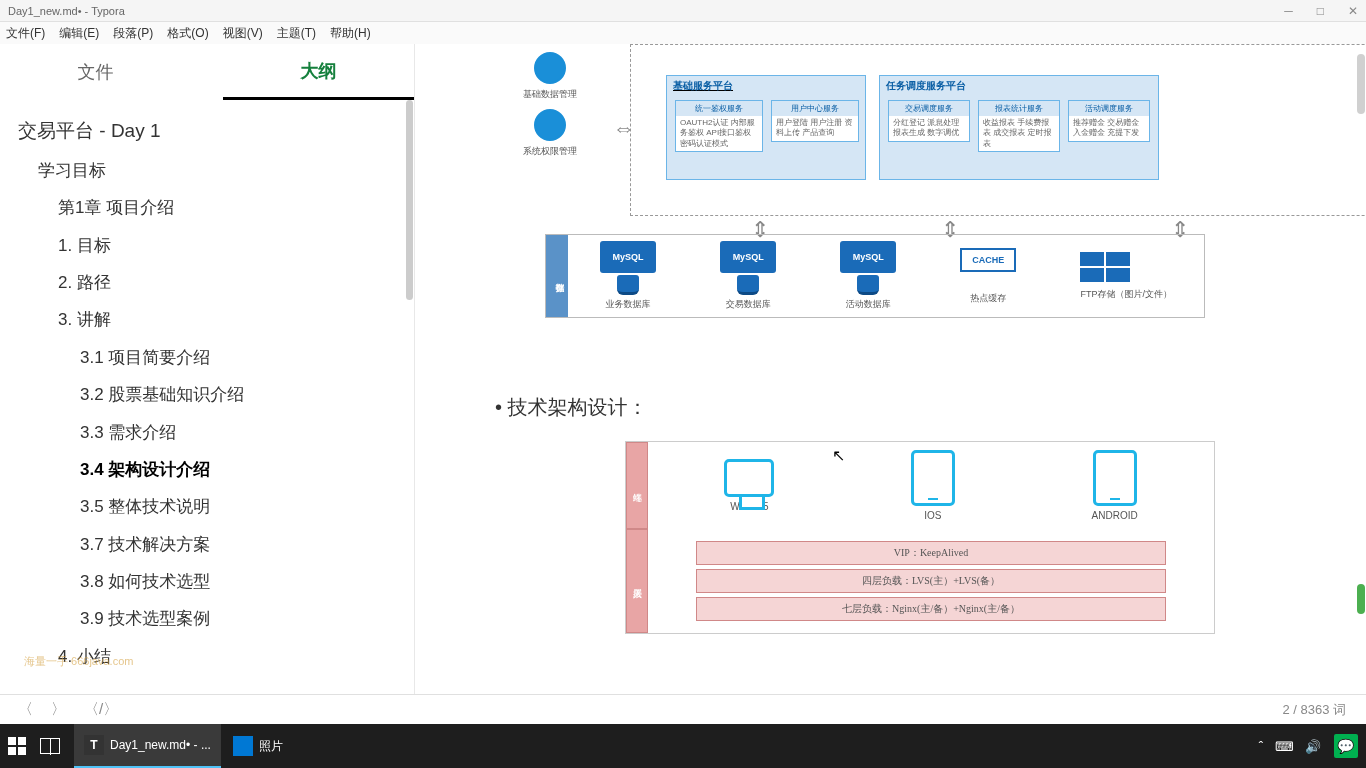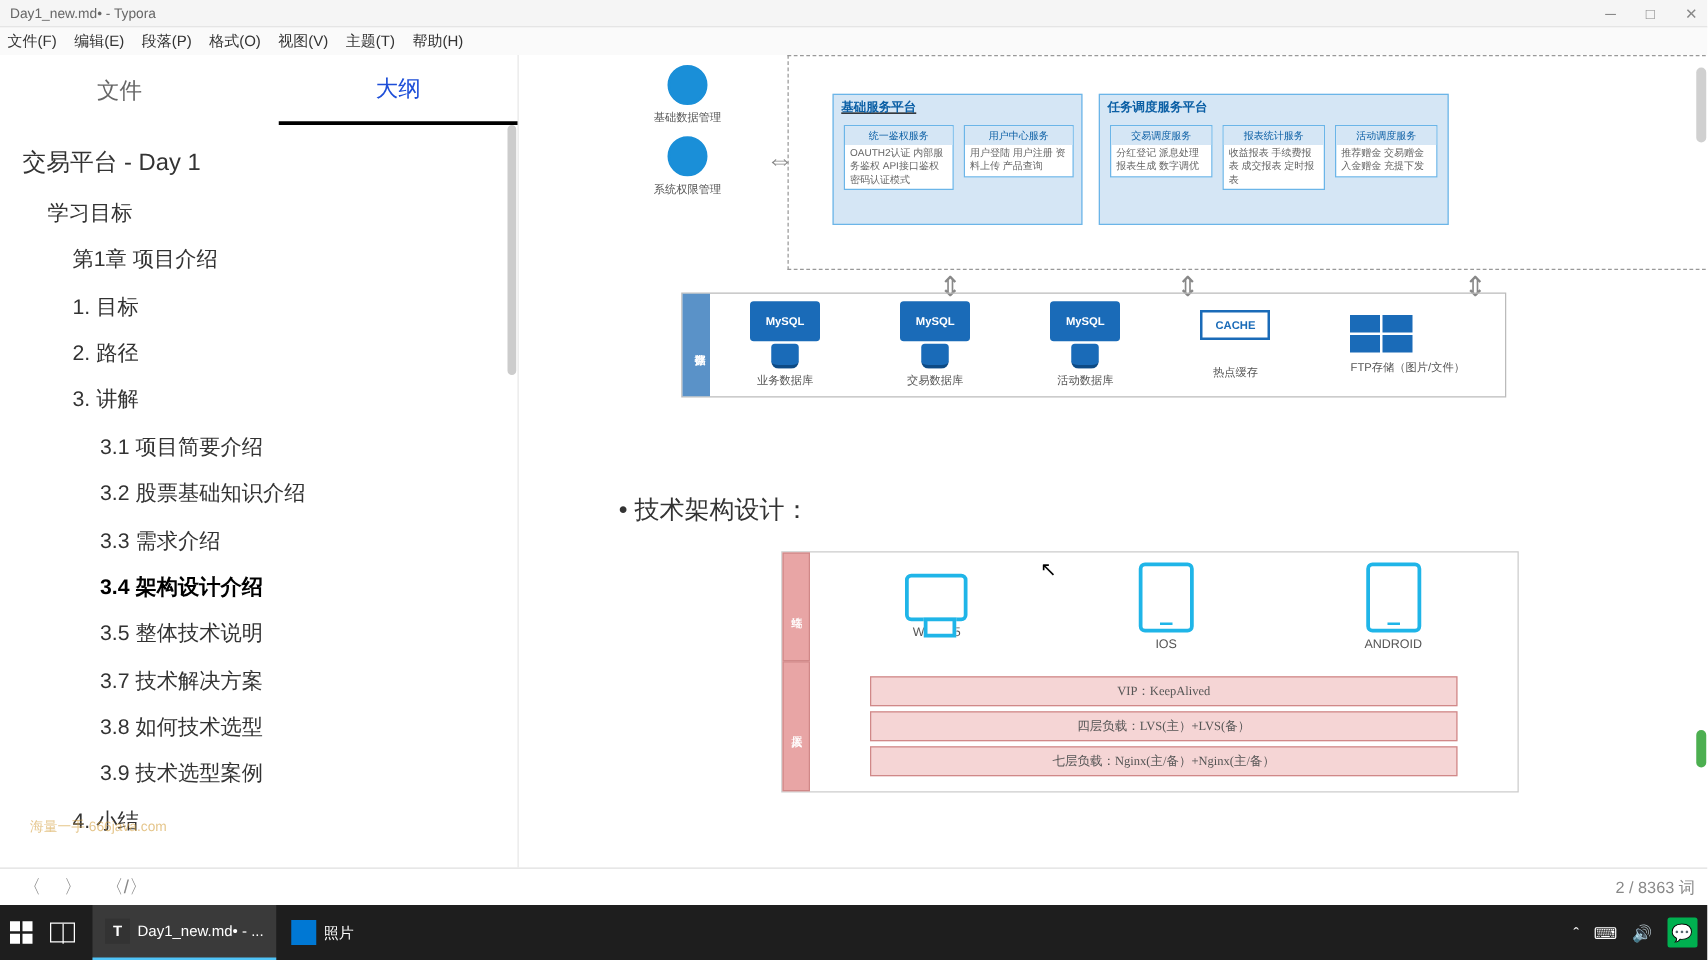--- a/index.html
+++ b/index.html
@@ -9,21 +9,21 @@
 .titlebar .win-controls { margin-left: auto; display: flex; gap: 24px; color: #888; font-size: 12px; }
 
 .menubar { height: 22px; background: #fafafa; display: flex; align-items: center; padding: 0 6px; font-size: 12px; color: #333; }
 .menubar span { margin-right: 14px; cursor: pointer; }
 
 .main { display: flex; height: 650px; }
 
 .sidebar { width: 415px; border-right: 1px solid #e8e8e8; display: flex; flex-direction: column; position: relative; }
 .sidebar-tabs { display: flex; height: 56px; gap: 32px; }
 .sidebar-tab { flex: 1; display: flex; align-items: center; justify-content: center; font-size: 18px; color: #666; cursor: pointer; }
-.sidebar-tab.active { color: #1d4ed8; font-weight: normal; border-bottom: 3px solid #000; }
+.sidebar-tab.active { color: #15803d; font-weight: bold; border-bottom: 3px solid #000; }
 
 .outline { flex: 1; overflow-y: auto; padding: 10px 0 10px 18px; font-size: 17px; line-height: 2.2; color: #333; }
 .outline .h1 { font-size: 19px; }
 .outline .h2 { margin-left: 20px; }
 .outline .h3 { margin-left: 40px; }
 .outline .h4 { margin-left: 62px; }
 .outline div { cursor: pointer; white-space: nowrap; }
 .outline .active { font-weight: bold; color: #000; }
 .outline-scroll { position: absolute; right: 1px; top: 56px; width: 7px; height: 510px; background: transparent; }
 .outline-thumb { width: 7px; height: 200px; background: #ccc; border-radius: 4px; margin-top: 0; }
@@ -71,21 +71,21 @@
 .term { text-align: center; font-size: 10px; color: #555; }
 .term-icon { width: 44px; height: 56px; border: 3px solid #1fb5e8; border-radius: 5px; margin: 0 auto 4px; position: relative; }
 .term-icon.monitor { width: 50px; height: 38px; }
 .term-icon.monitor::after { content: ''; position: absolute; width: 20px; height: 10px; background: #fff; border: 3px solid #1fb5e8; bottom: -16px; left: 12px; }
 .term-icon.phone::after { content: ''; position: absolute; width: 10px; height: 2px; background: #1fb5e8; bottom: 3px; left: 14px; }
 .pink-bar { background: #f5d5d5; border: 1px solid #d08888; text-align: center; font-size: 10px; padding: 4px; margin: 4px 0; color: #555; font-family: Liberation Serif, serif; }
 .access-bars { flex: 1; padding: 0 40px; }
 
 .bottombar { height: 30px; border-top: 1px solid #e0e0e0; display: flex; align-items: center; padding: 0 10px; font-size: 13px; color: #888; }
 .bottombar .nav-icons { display: flex; gap: 18px; font-size: 15px; margin-left: 8px; }
-.bottombar .wordcount { margin-left: auto; font-size: 13px; }
+.bottombar .wordcount { margin-left: auto; margin-right: 10px; font-size: 13px; }
 
 .taskbar { height: 44px; background: #1e1e1e; display: flex; align-items: center; padding: 0 8px; color: #fff; font-size: 12px; }
 .taskbar .start { width: 18px; height: 18px; display: grid; grid-template-columns: 1fr 1fr; gap: 2px; margin-right: 14px; }
 .taskbar .start div { background: #fff; }
 .taskbar .taskview { width: 20px; height: 16px; border: 1px solid #fff; margin-right: 14px; position: relative; }
 .taskbar .taskview::after { content:''; position:absolute; width:9px; height:16px; border-right:1px solid #fff; left:0; top:0;}
 .task-item { display: flex; align-items: center; padding: 0 10px; height: 44px; margin-right: 2px; }
 .task-item.active { background: #3a3a3a; border-bottom: 2px solid #4fc3f7; }
 .task-icon { width: 20px; height: 20px; margin-right: 6px; background: #4a7a9e; display:inline-block; }
 .task-icon.t { background: #333; color:#fff; text-align:center; font-weight:bold; line-height:20px; }

